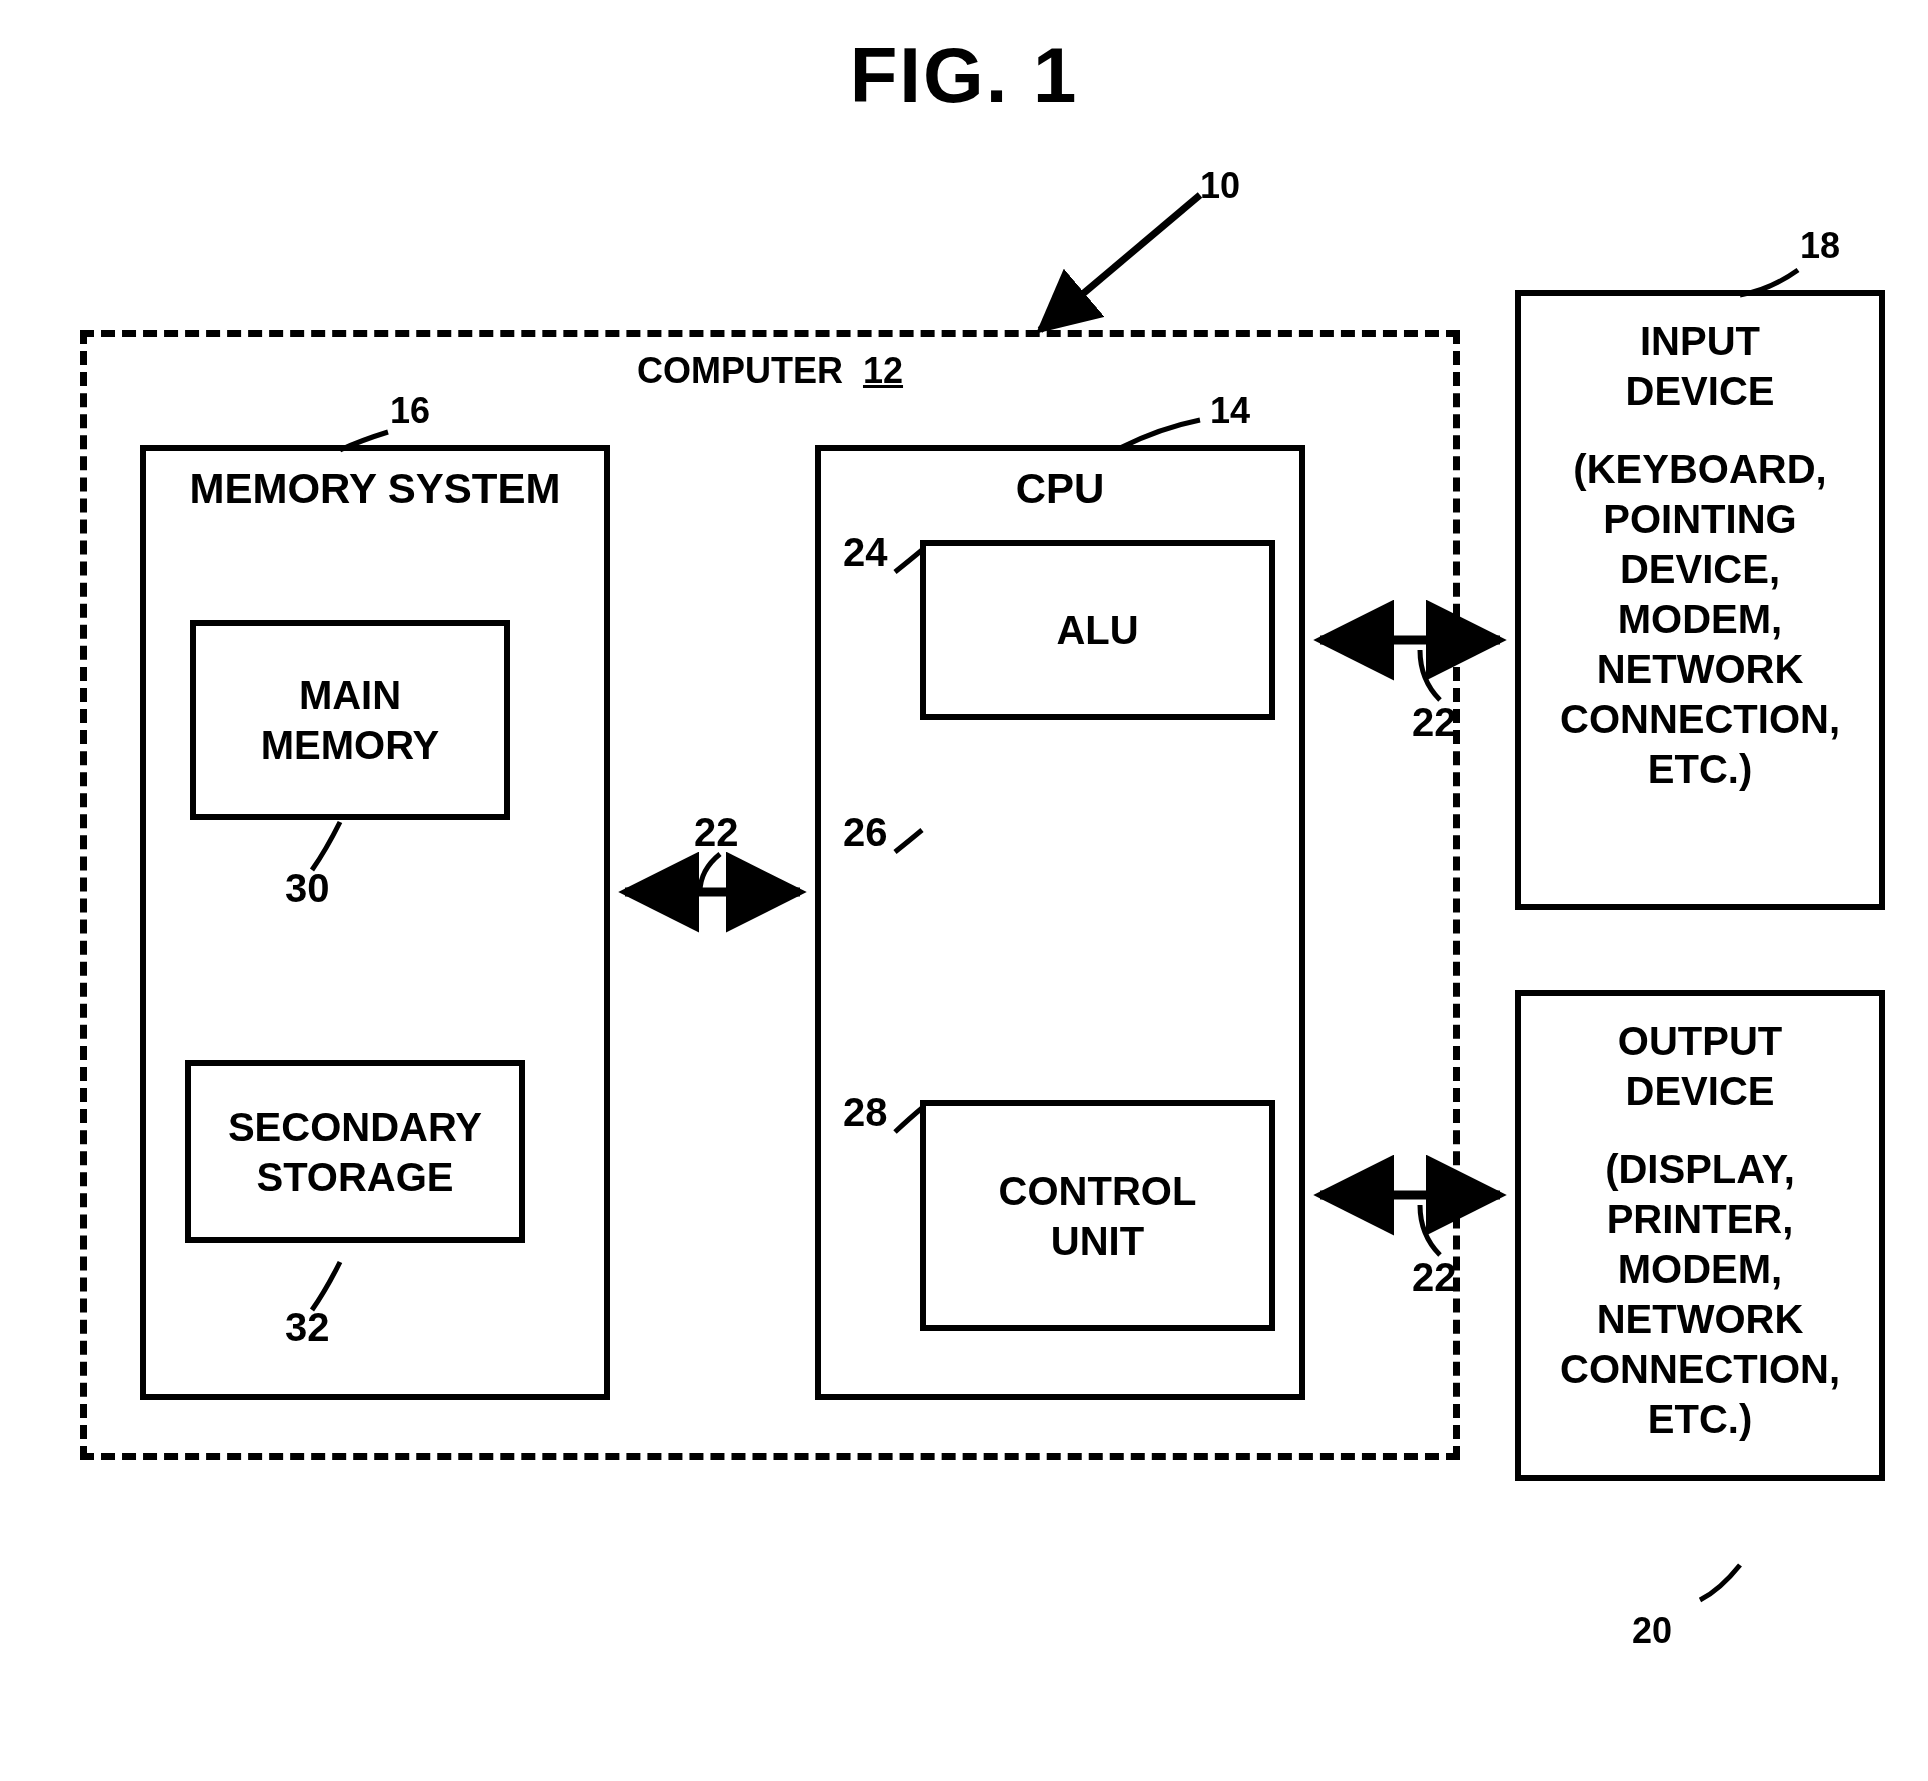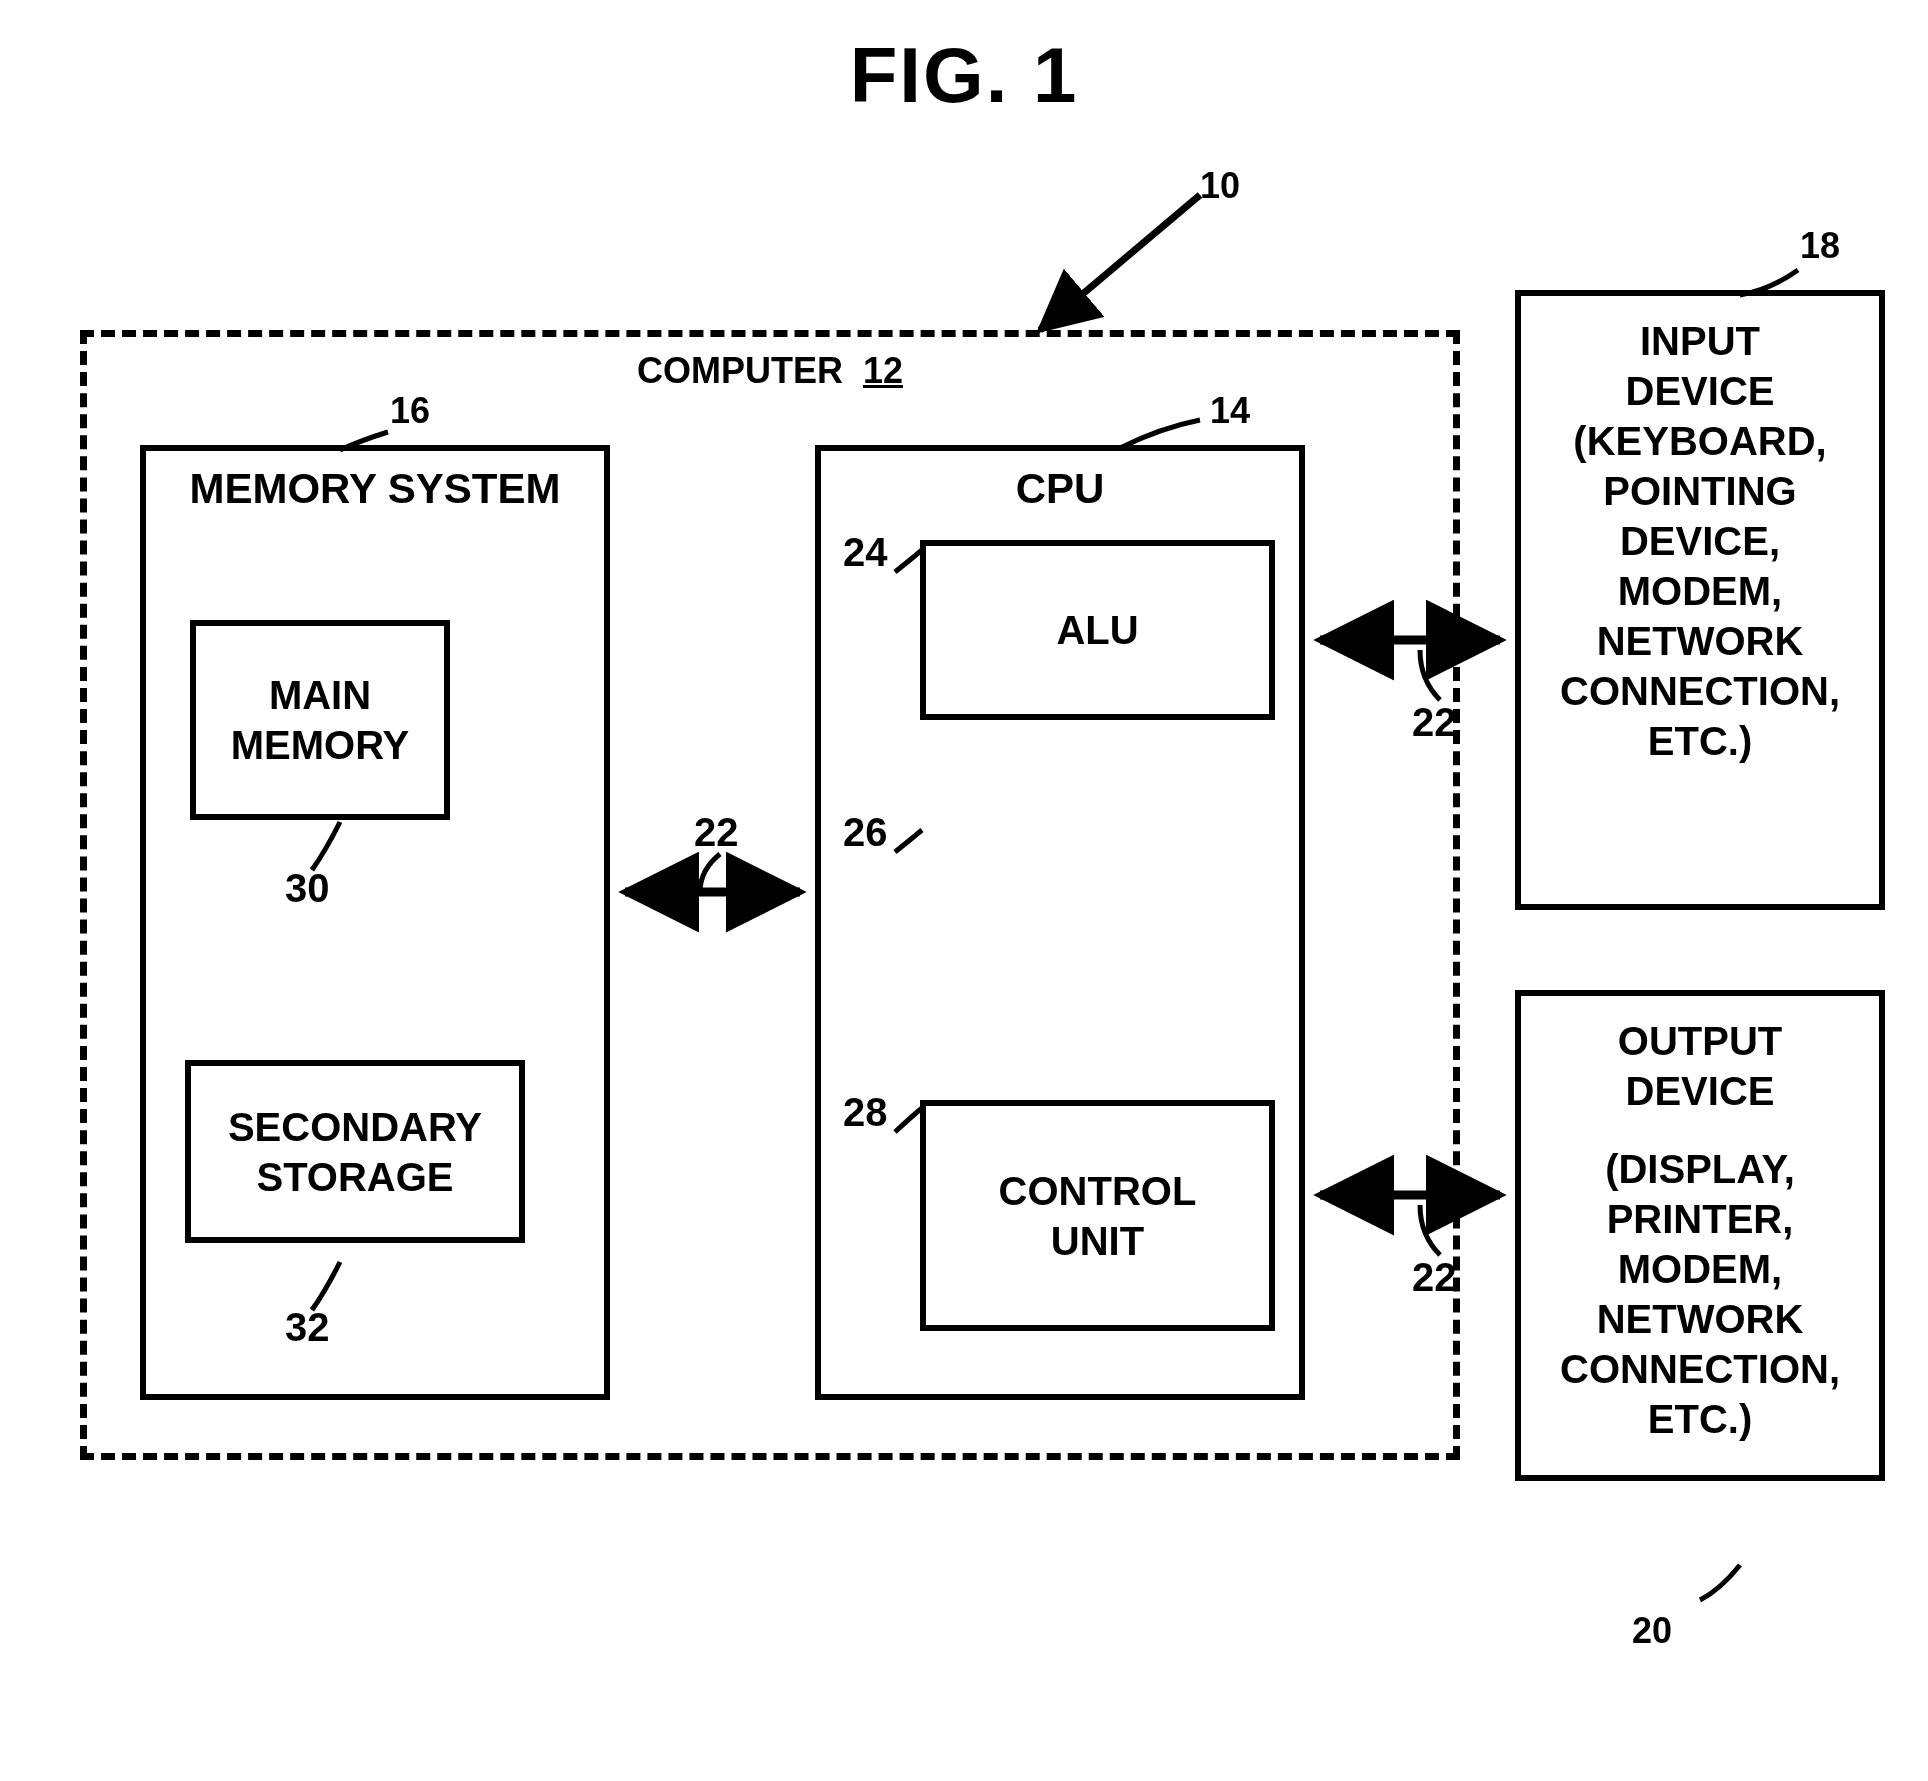--- a/index.html
+++ b/index.html
@@ -74,21 +74,21 @@
   <div class="dashed" style="left:80px; top:330px; width:1380px; height:1130px;"></div>
 
   <div class="label" style="left:560px; top:350px; width:420px;">
     <span>COMPUTER</span>&nbsp;&nbsp;<span class="ul">12</span>
   </div>
 
   <div class="box" style="left:140px; top:445px; width:470px; height:955px;">
     <div class="box-title">MEMORY SYSTEM</div>
   </div>
 
-  <div class="box center-vert" style="left:190px; top:620px; width:260px; height:200px;">
+  <div class="box center-vert" style="left:190px; top:620px; width:320px; height:200px;">
     <div class="box-text" style="white-space:pre-line;">MAIN
 MEMORY</div>
   </div>
 
   <div class="box center-vert" style="left:185px; top:1060px; width:340px; height:183px;">
     <div class="box-text" style="white-space:pre-line;">SECONDARY
 STORAGE</div>
   </div>
 
   <div class="box" style="left:815px; top:445px; width:490px; height:955px;">
@@ -99,21 +99,21 @@
     <div class="box-text">ALU</div>
   </div>
 
 
   <div class="box center-vert" style="left:920px; top:1100px; width:355px; height:231px;">
     <div class="box-text" style="white-space:pre-line;">CONTROL
 UNIT</div>
   </div>
 
   <div class="box" style="left:1515px; top:290px; width:370px; height:620px; padding-top:20px;">
-    <div class="box-text" style="white-space:pre-line; ">INPUT
+    <div class="box-text" style="white-space:pre-line; margin-bottom:28px;">INPUT
 DEVICE</div>
     <div class="box-text" style="white-space:pre-line;">(KEYBOARD,
 POINTING
 DEVICE,
 MODEM,
 NETWORK
 CONNECTION,
 ETC.)</div>
   </div>
 

